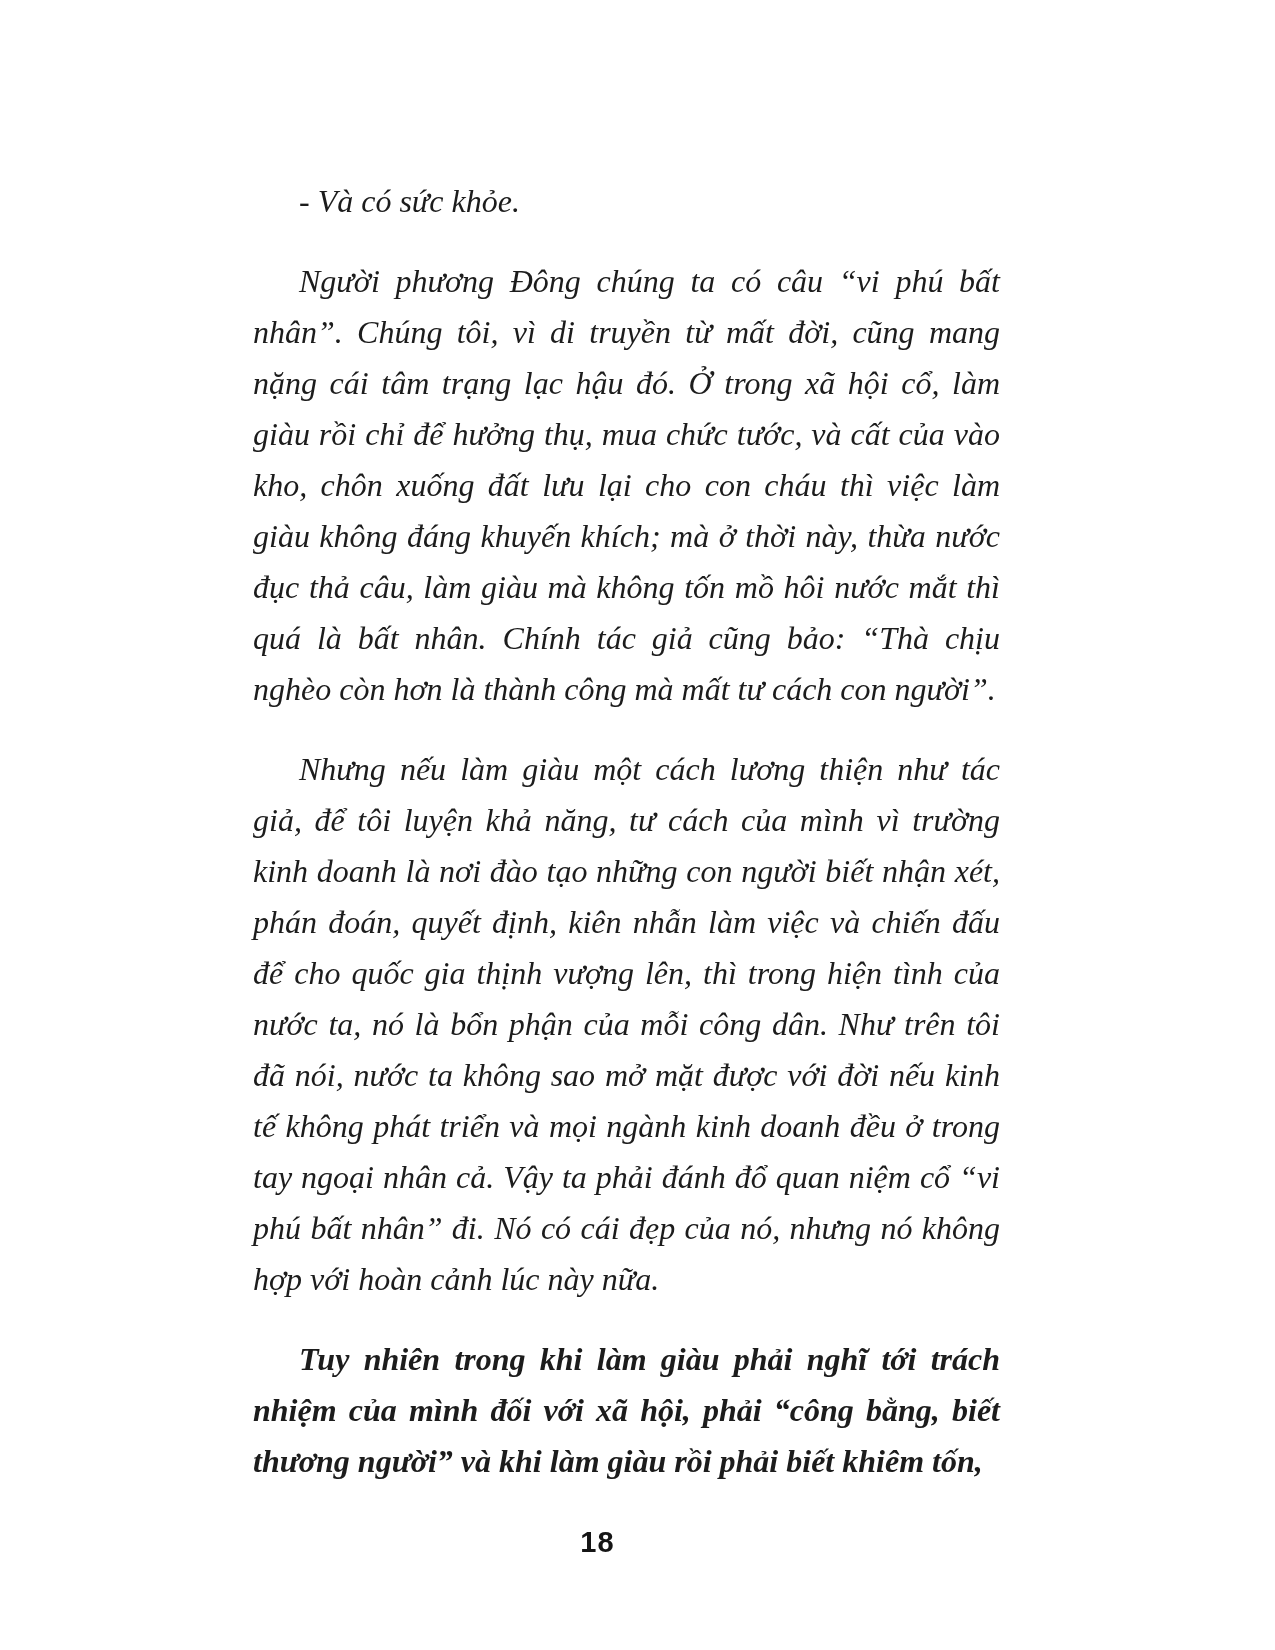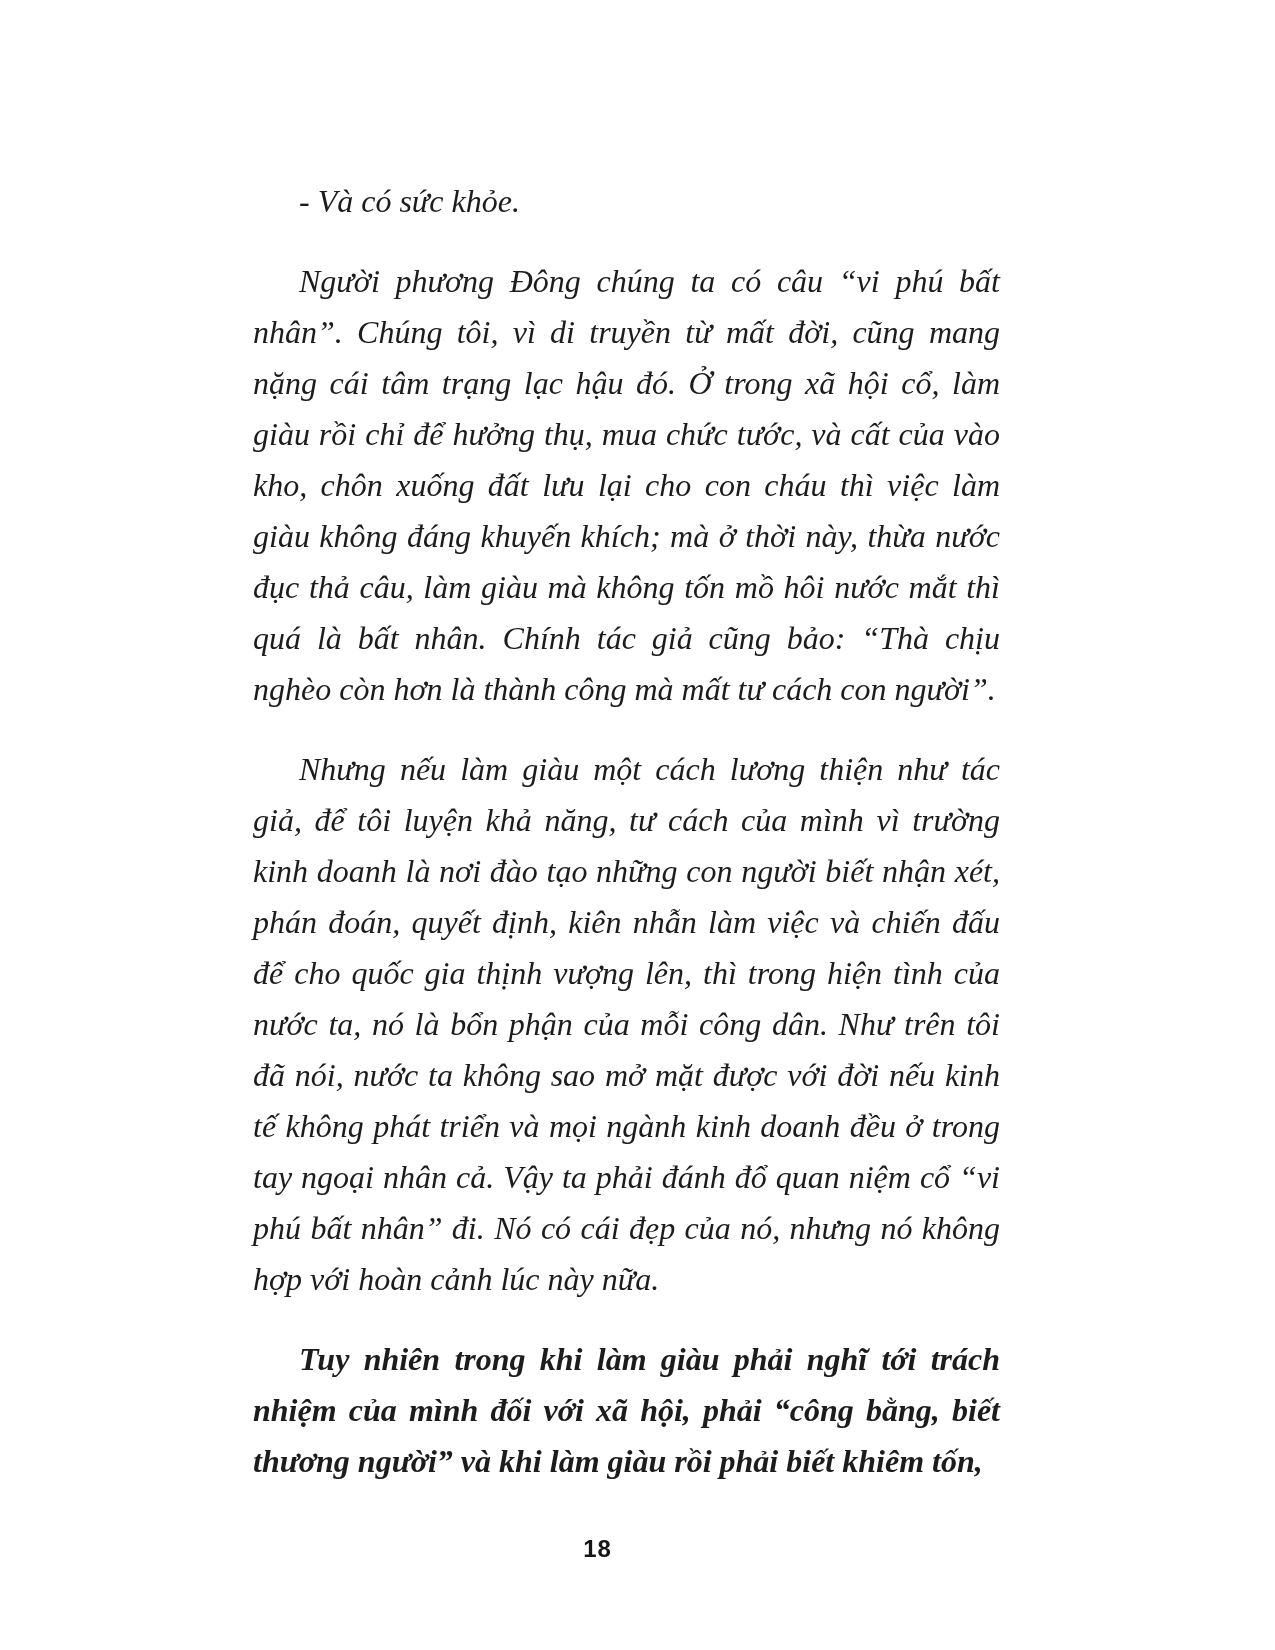--- a/index.html
+++ b/index.html
@@ -43,25 +43,24 @@
     font-weight: bold;
   }
   .page-number {
     position: absolute;
     top: 1526px;
     left: 0;
     width: 1195px;
     text-align: center;
     font-family: "Liberation Sans", sans-serif;
     font-weight: bold;
-    font-size: 24px;
+    font-size: 29px;
     letter-spacing: 1px;
     color: #151515;
     font-style: normal;
-    margin-top: 9px;
   }
 </style>
 </head>
 <body>
 
 <div class="page">
 
   <div class="text-block">
     <p>- Và có sức khỏe.</p>
     <p>Người phương Đông chúng ta có câu “vi phú bất nhân”. Chúng tôi, vì di truyền từ mất đời, cũng mang nặng cái tâm trạng lạc hậu đó. Ở trong xã hội cổ, làm giàu rồi chỉ để hưởng thụ, mua chức tước, và cất của vào kho, chôn xuống đất lưu lại cho con cháu thì việc làm giàu không đáng khuyến khích; mà ở thời này, thừa nước đục thả câu, làm giàu mà không tốn mồ hôi nước mắt thì quá là bất nhân. Chính tác giả cũng bảo: “Thà chịu nghèo còn hơn là thành công mà mất tư cách con người”.</p>

